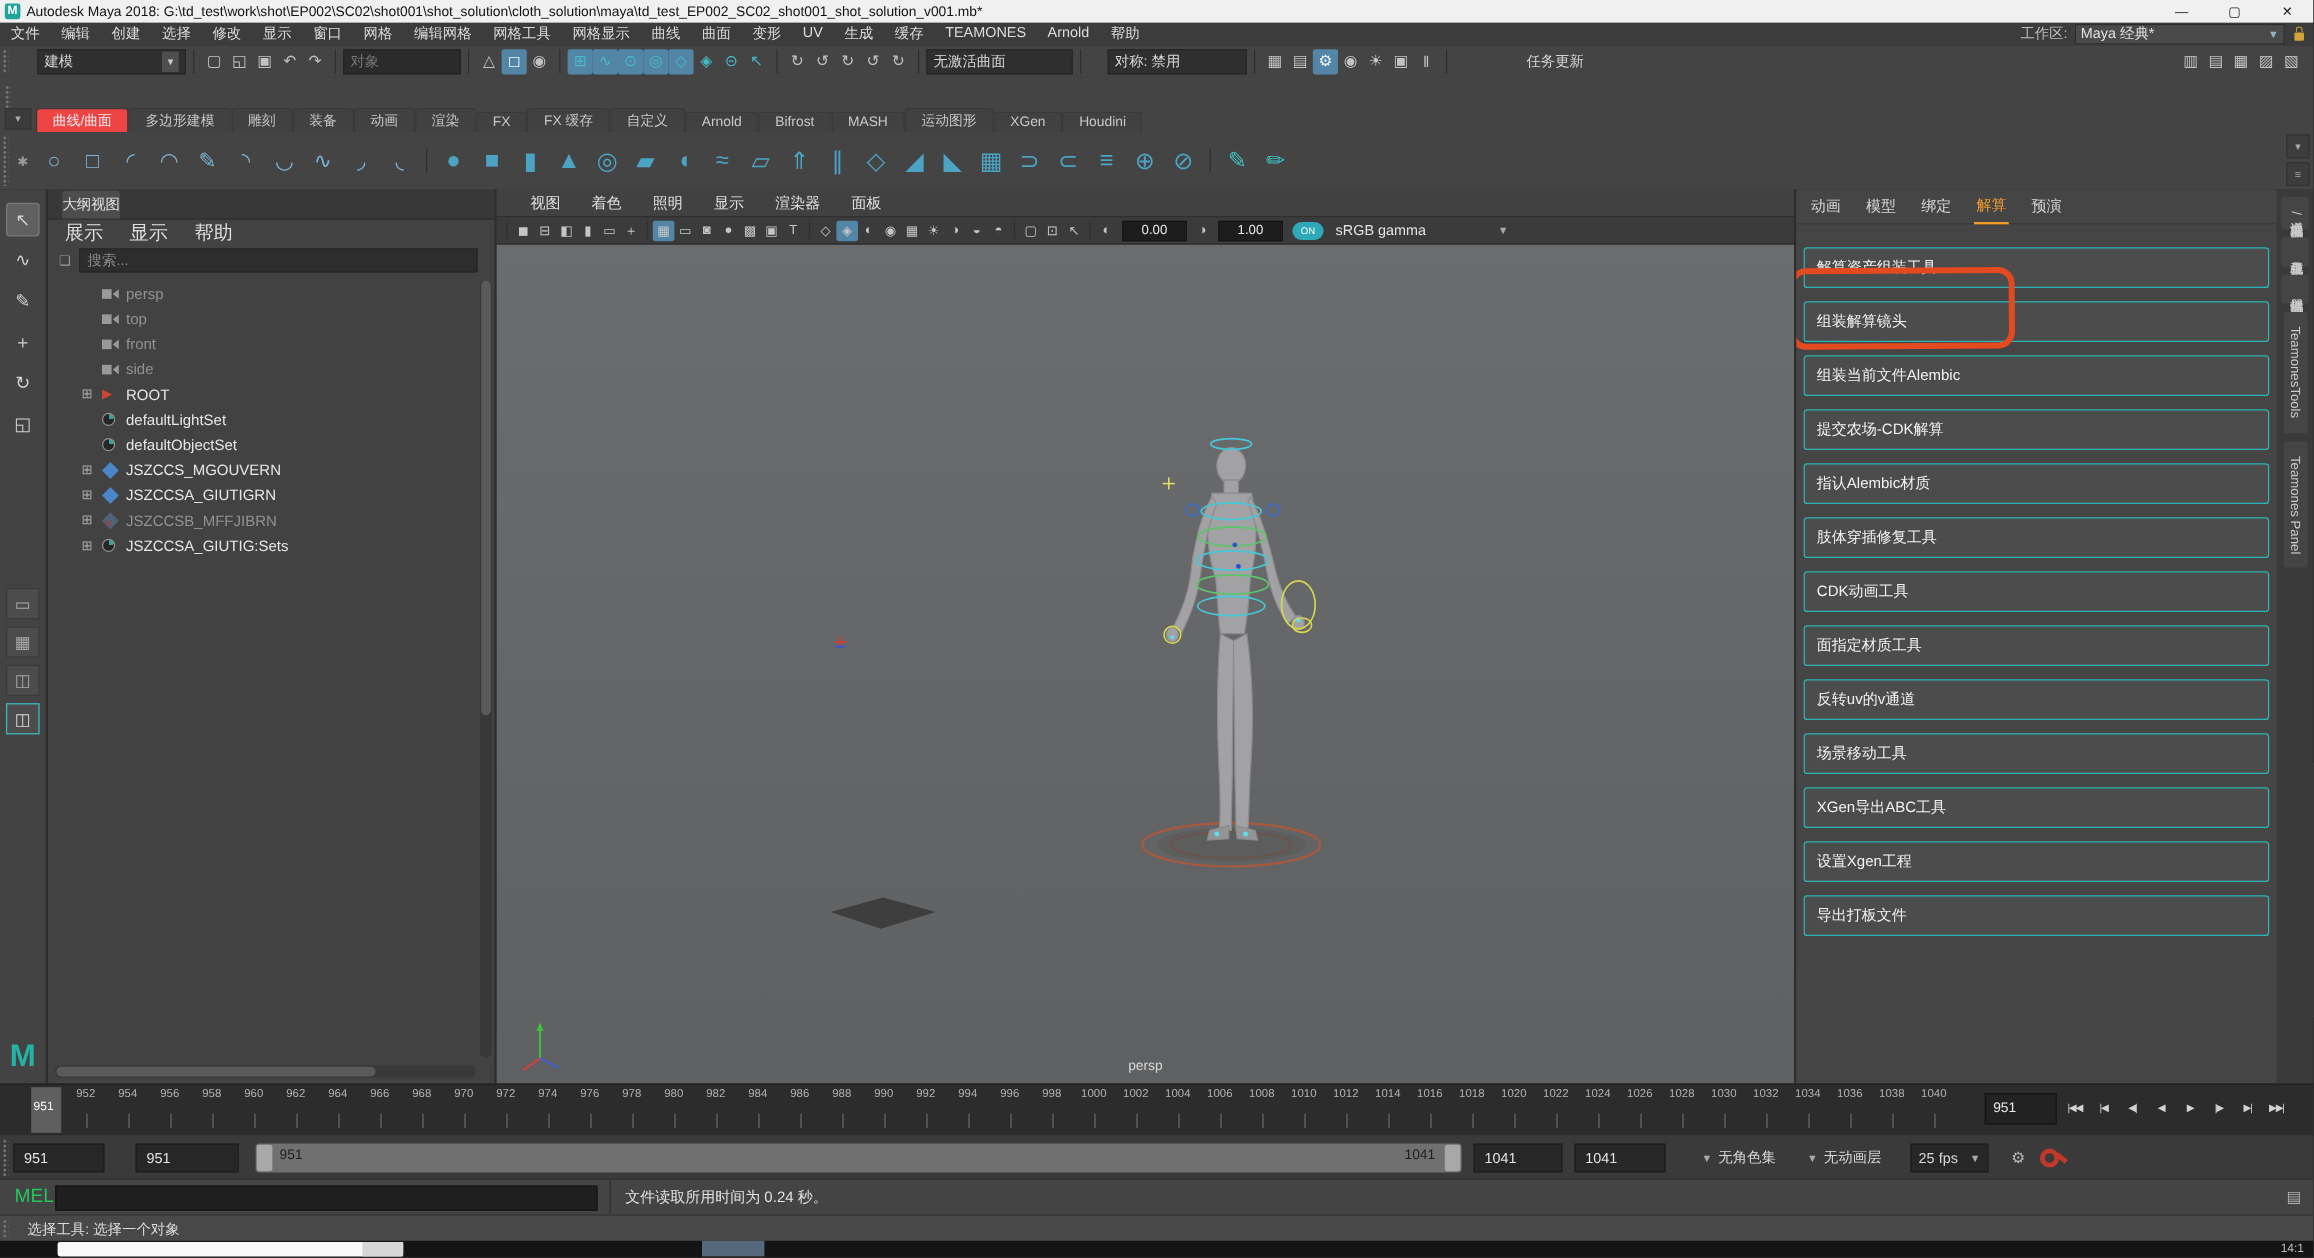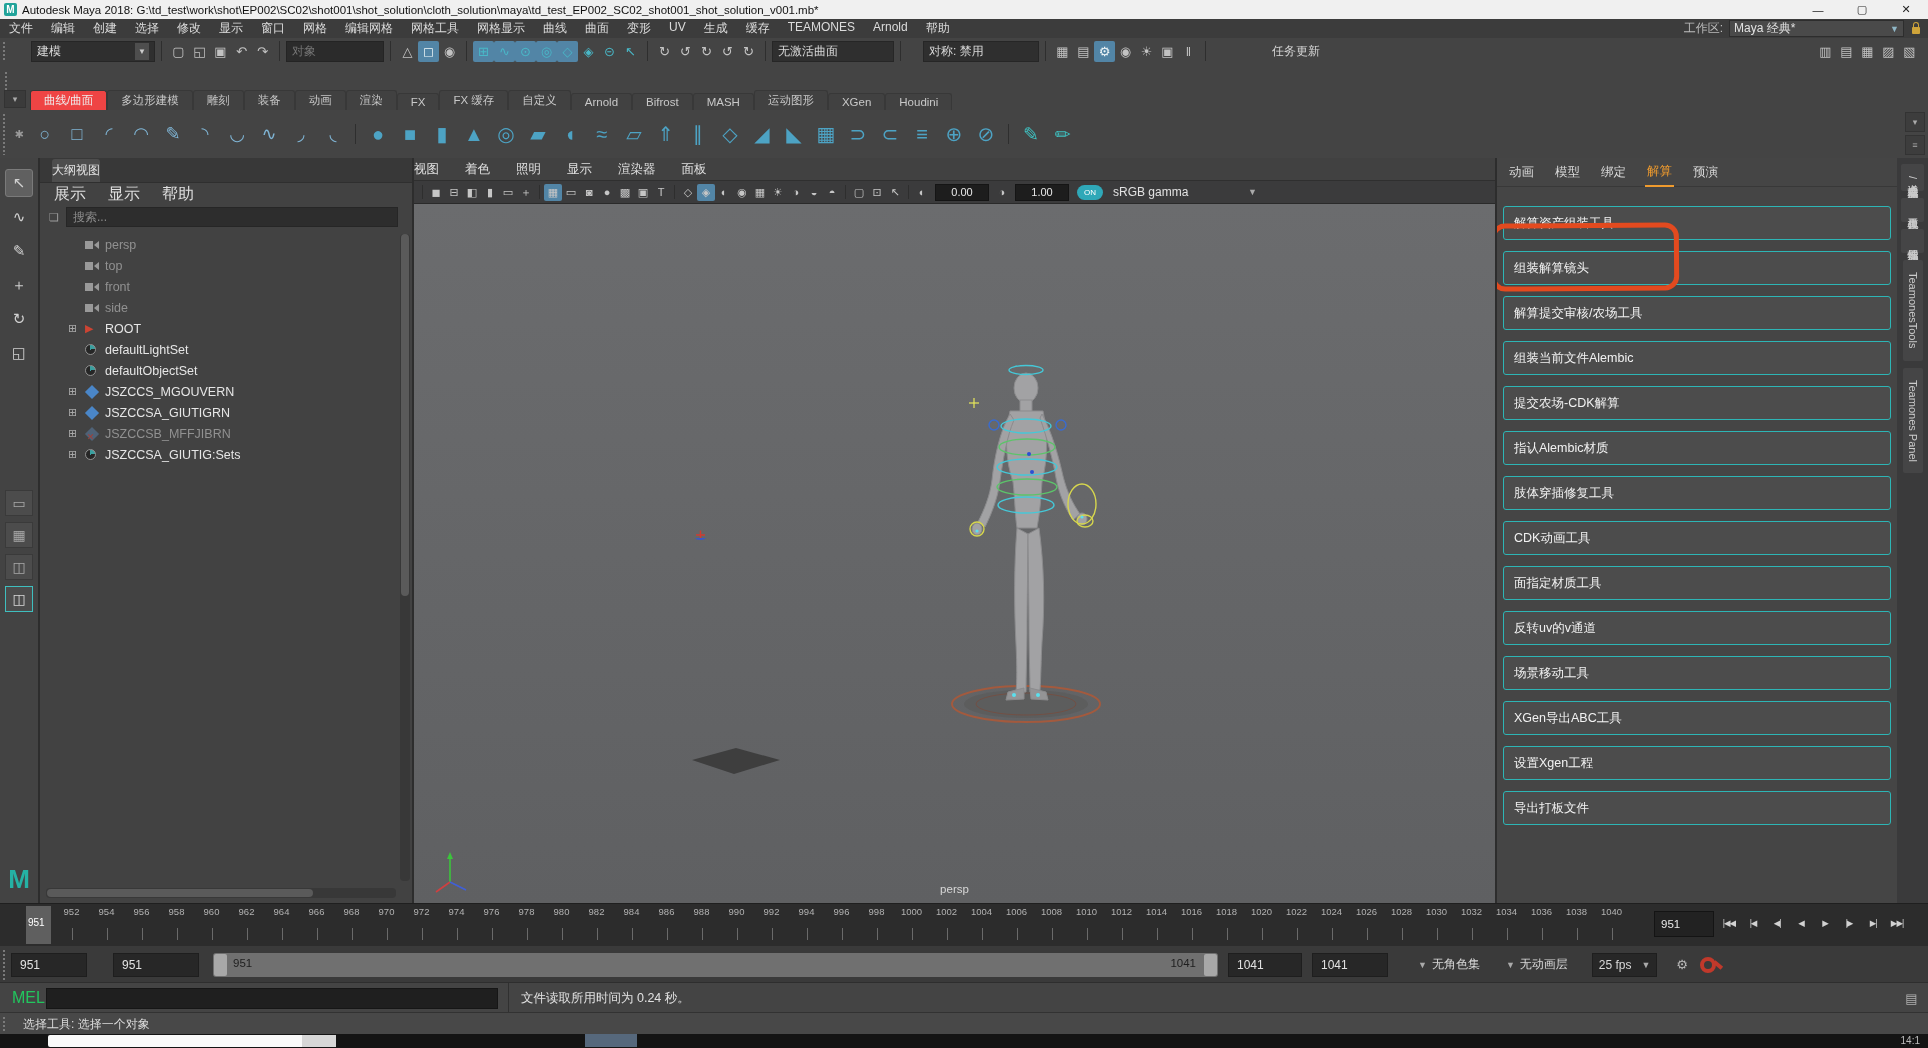--- a/index.html
+++ b/index.html
@@ -74,21 +74,21 @@
   .oi-x{position:relative;}
   .oi-x::after{content:'✕';position:absolute;left:2px;top:3px;color:#d03c30;font-size:9px;font-weight:bold;transform:rotate(-45deg);}
   .oi-set{width:11px;height:11px;border-radius:50%;border:1.5px solid #909090;background:conic-gradient(#3aa0a0 0 22%,#262626 22% 100%);box-sizing:border-box;}
   .oi-root{color:#cc4433;font-size:11px;}
   .oscrollv{position:absolute;top:76px;right:2px;bottom:22px;width:10px;background:#383838;border-radius:4px;}
   .oscrollv .thumb{position:absolute;top:0;left:1px;right:1px;height:56%;background:#5a5a5a;border-radius:4px;}
   .oscrollh{position:absolute;left:6px;right:16px;bottom:5px;height:10px;background:#383838;border-radius:4px;}
   .oscrollh .thumb{position:absolute;left:1px;top:1px;bottom:1px;width:76%;background:#5a5a5a;border-radius:4px;}
   
   .viewport{width:1083px;position:relative;background:#444;box-sizing:border-box;border-right:2px solid #2d2d2d;display:flex;flex-direction:column;}
-  .vpmenus{height:22px;display:flex;align-items:center;gap:26px;padding-left:0;font-size:12.5px;color:#e0e0e0;background:#414141;}
+  .vpmenus{height:22px;display:flex;align-items:center;gap:26px;padding-left:28px;font-size:12.5px;color:#e0e0e0;background:#414141;}
   .vptoolbar{height:22px;background:#3b3b3c;border-top:1px solid #2f2f2f;border-bottom:1px solid #2a2a2a;display:flex;align-items:center;padding:0 4px;}
   .vptoolbar .icon{width:18px;height:17px;font-size:11px;color:#c6c6c6;}
   .vptoolbar .sep{height:14px;margin:0 4px;}
   .vfield{width:52px;height:15px;background:#1d1d1d;border:1px solid #151515;color:#e8e8e8;display:flex;align-items:center;justify-content:center;font-size:11px;margin:0 4px;}
   .ontoggle{min-width:20px;height:15px;border-radius:8px;background:#2fa8b8;color:#fff;font-size:8px;display:flex;align-items:center;justify-content:center;padding:0 3px;margin:0 4px;}
   .cscombo{width:150px;height:16px;display:flex;align-items:center;color:#e2e2e2;font-size:12px;padding-left:6px;}
   .scene{position:relative;flex:1;background:linear-gradient(#6b6c6e,#5f6062);overflow:hidden;}
   .persplabel{position:absolute;bottom:8px;left:0;right:0;text-align:center;color:#d8d8d8;font-size:11.5px;}
   
   .toolspanel{width:400px;background:#454545;position:relative;box-sizing:border-box;overflow:hidden;}
@@ -570,21 +570,20 @@
           <span class="ptab">动画</span>
           <span class="ptab">模型</span>
           <span class="ptab">绑定</span>
           <span class="ptab active">解算</span>
           <span class="ptab">预演</span>
         </div>
       <div class="pbtns" id="panel-buttons" style="position:relative">
         <div class="annotation"></div>
       <div class="pbtn">解算资产组装工具</div>
           <div class="pbtn">组装解算镜头</div>
-          <div class="pbtn">解算提交审核/农场工具</div>
           <div class="pbtn">组装当前文件Alembic</div>
           <div class="pbtn">提交农场-CDK解算</div>
           <div class="pbtn">指认Alembic材质</div>
           <div class="pbtn">肢体穿插修复工具</div>
           <div class="pbtn">CDK动画工具</div>
           <div class="pbtn">面指定材质工具</div>
           <div class="pbtn">反转uv的v通道</div>
           <div class="pbtn">场景移动工具</div>
           <div class="pbtn">XGen导出ABC工具</div>
           <div class="pbtn">设置Xgen工程</div>

